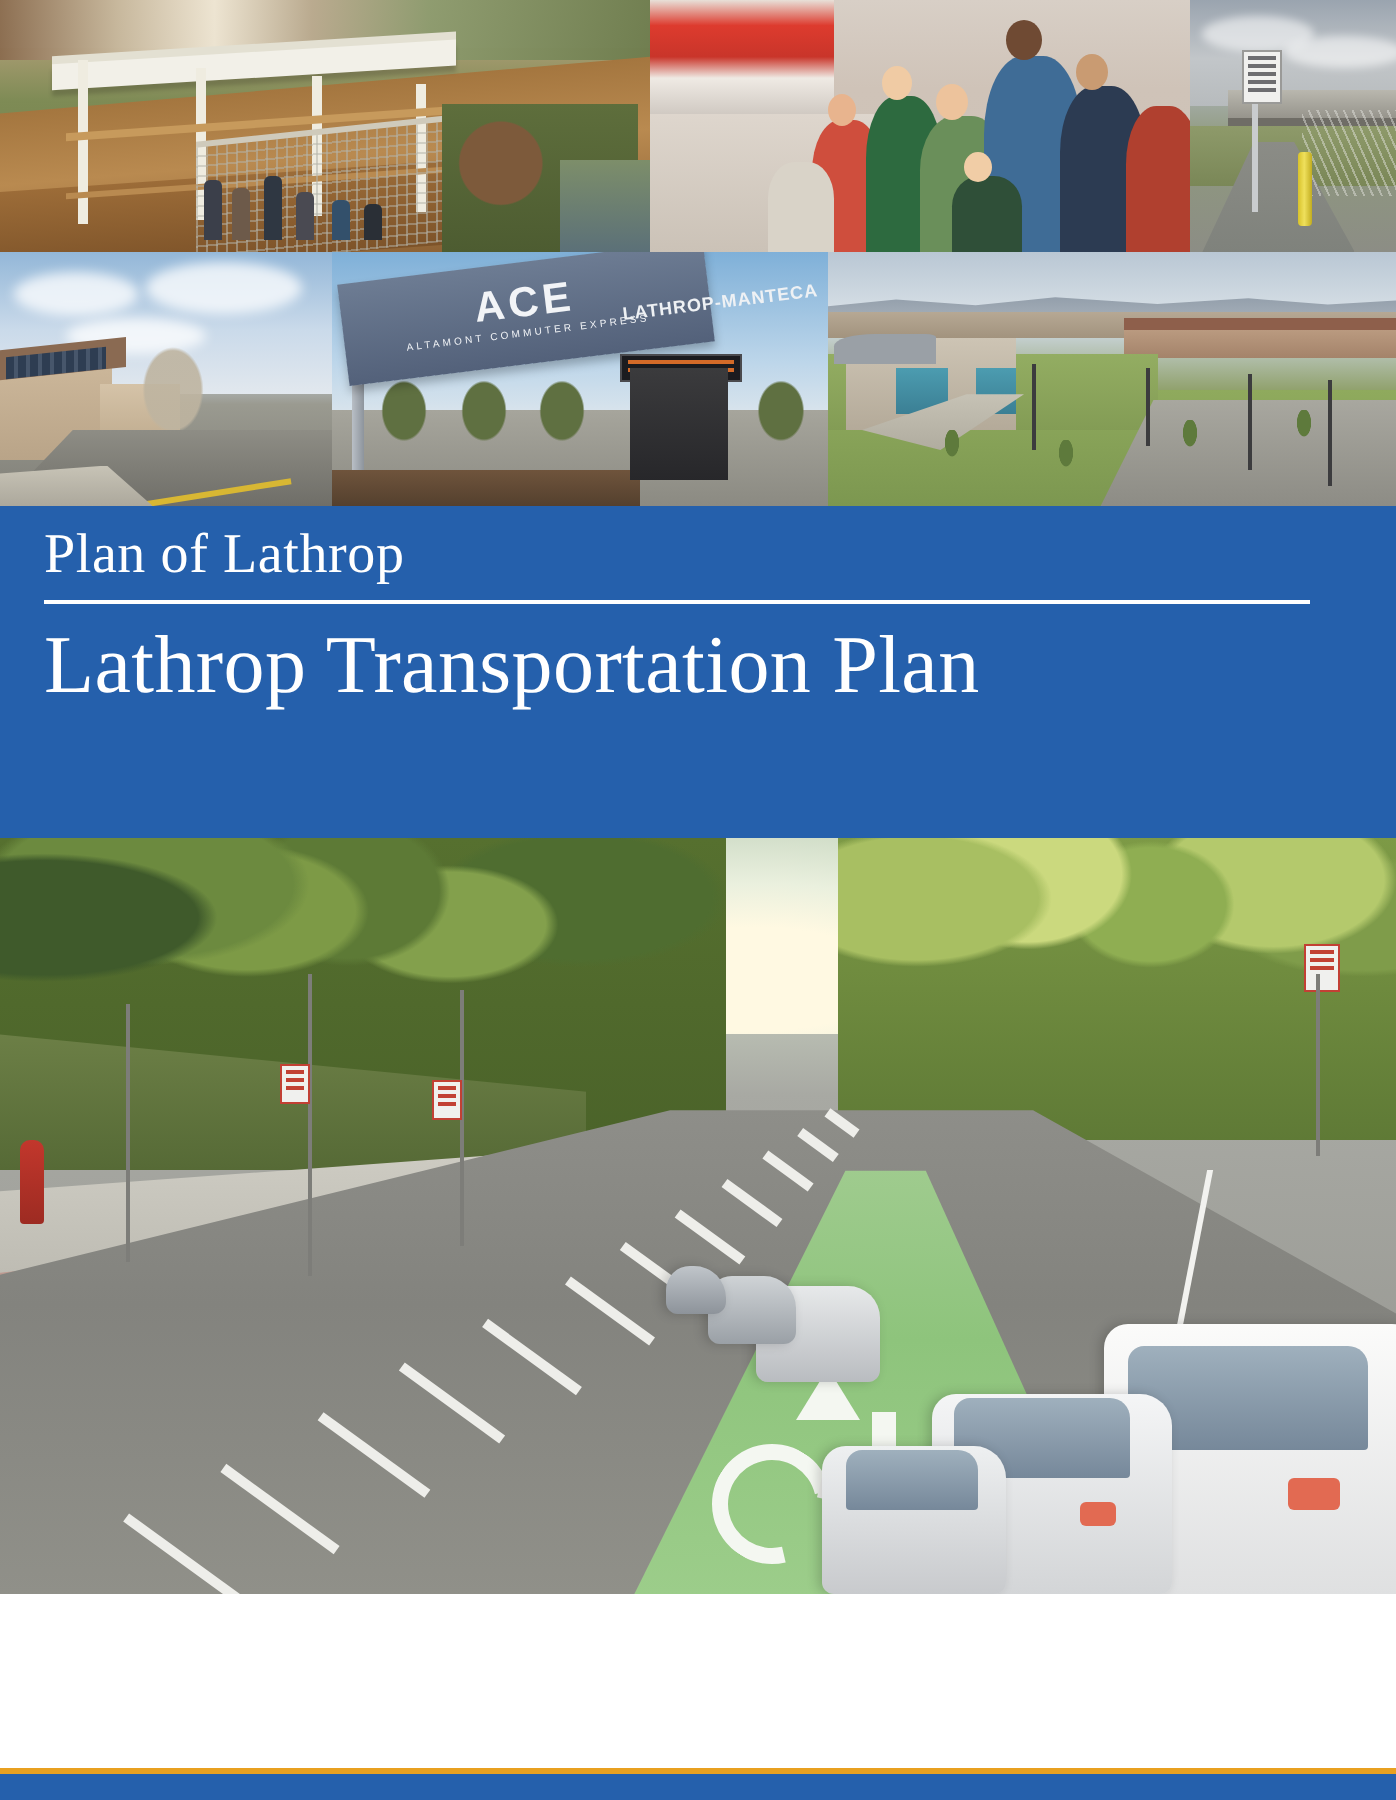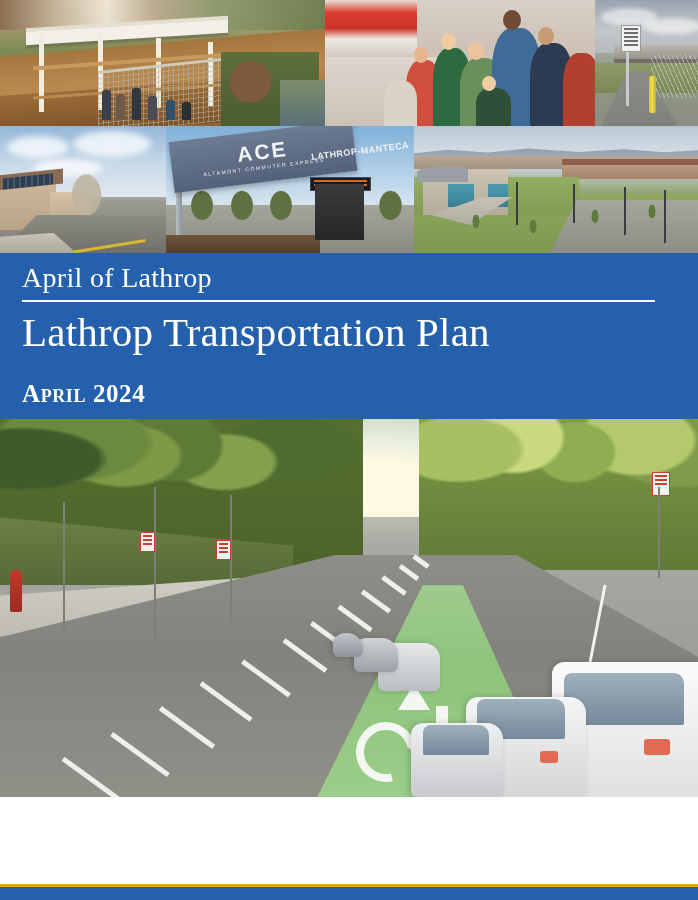--- a/index.html
+++ b/index.html
@@ -422,24 +422,23 @@
         <div class="cc-tree" style="left:20%;top:70%;"></div>
         <div class="cc-tree" style="left:40%;top:74%;"></div>
         <div class="cc-tree" style="left:62%;top:66%;"></div>
         <div class="cc-tree" style="left:82%;top:62%;"></div>
       </div>
 
     </div>
   </div>
 
   <div class="title-band">
-    <div class="org-name">April of Lathrop</div>
+    <div class="org-name">Plan of Lathrop</div>
     <div class="rule"></div>
     <div class="doc-title">Lathrop Transportation Plan</div>
-    <div class="doc-date">April 2024</div>
   </div>
 
   <div class="hero">
     <div class="h-sky"></div>
     <div class="h-trees-l"></div>
     <div class="h-trees-r"></div>
     <div class="h-hedge"></div>
     <div class="h-sidewalk"></div>
     <div class="h-curb"></div>
     <div class="h-road"></div>

